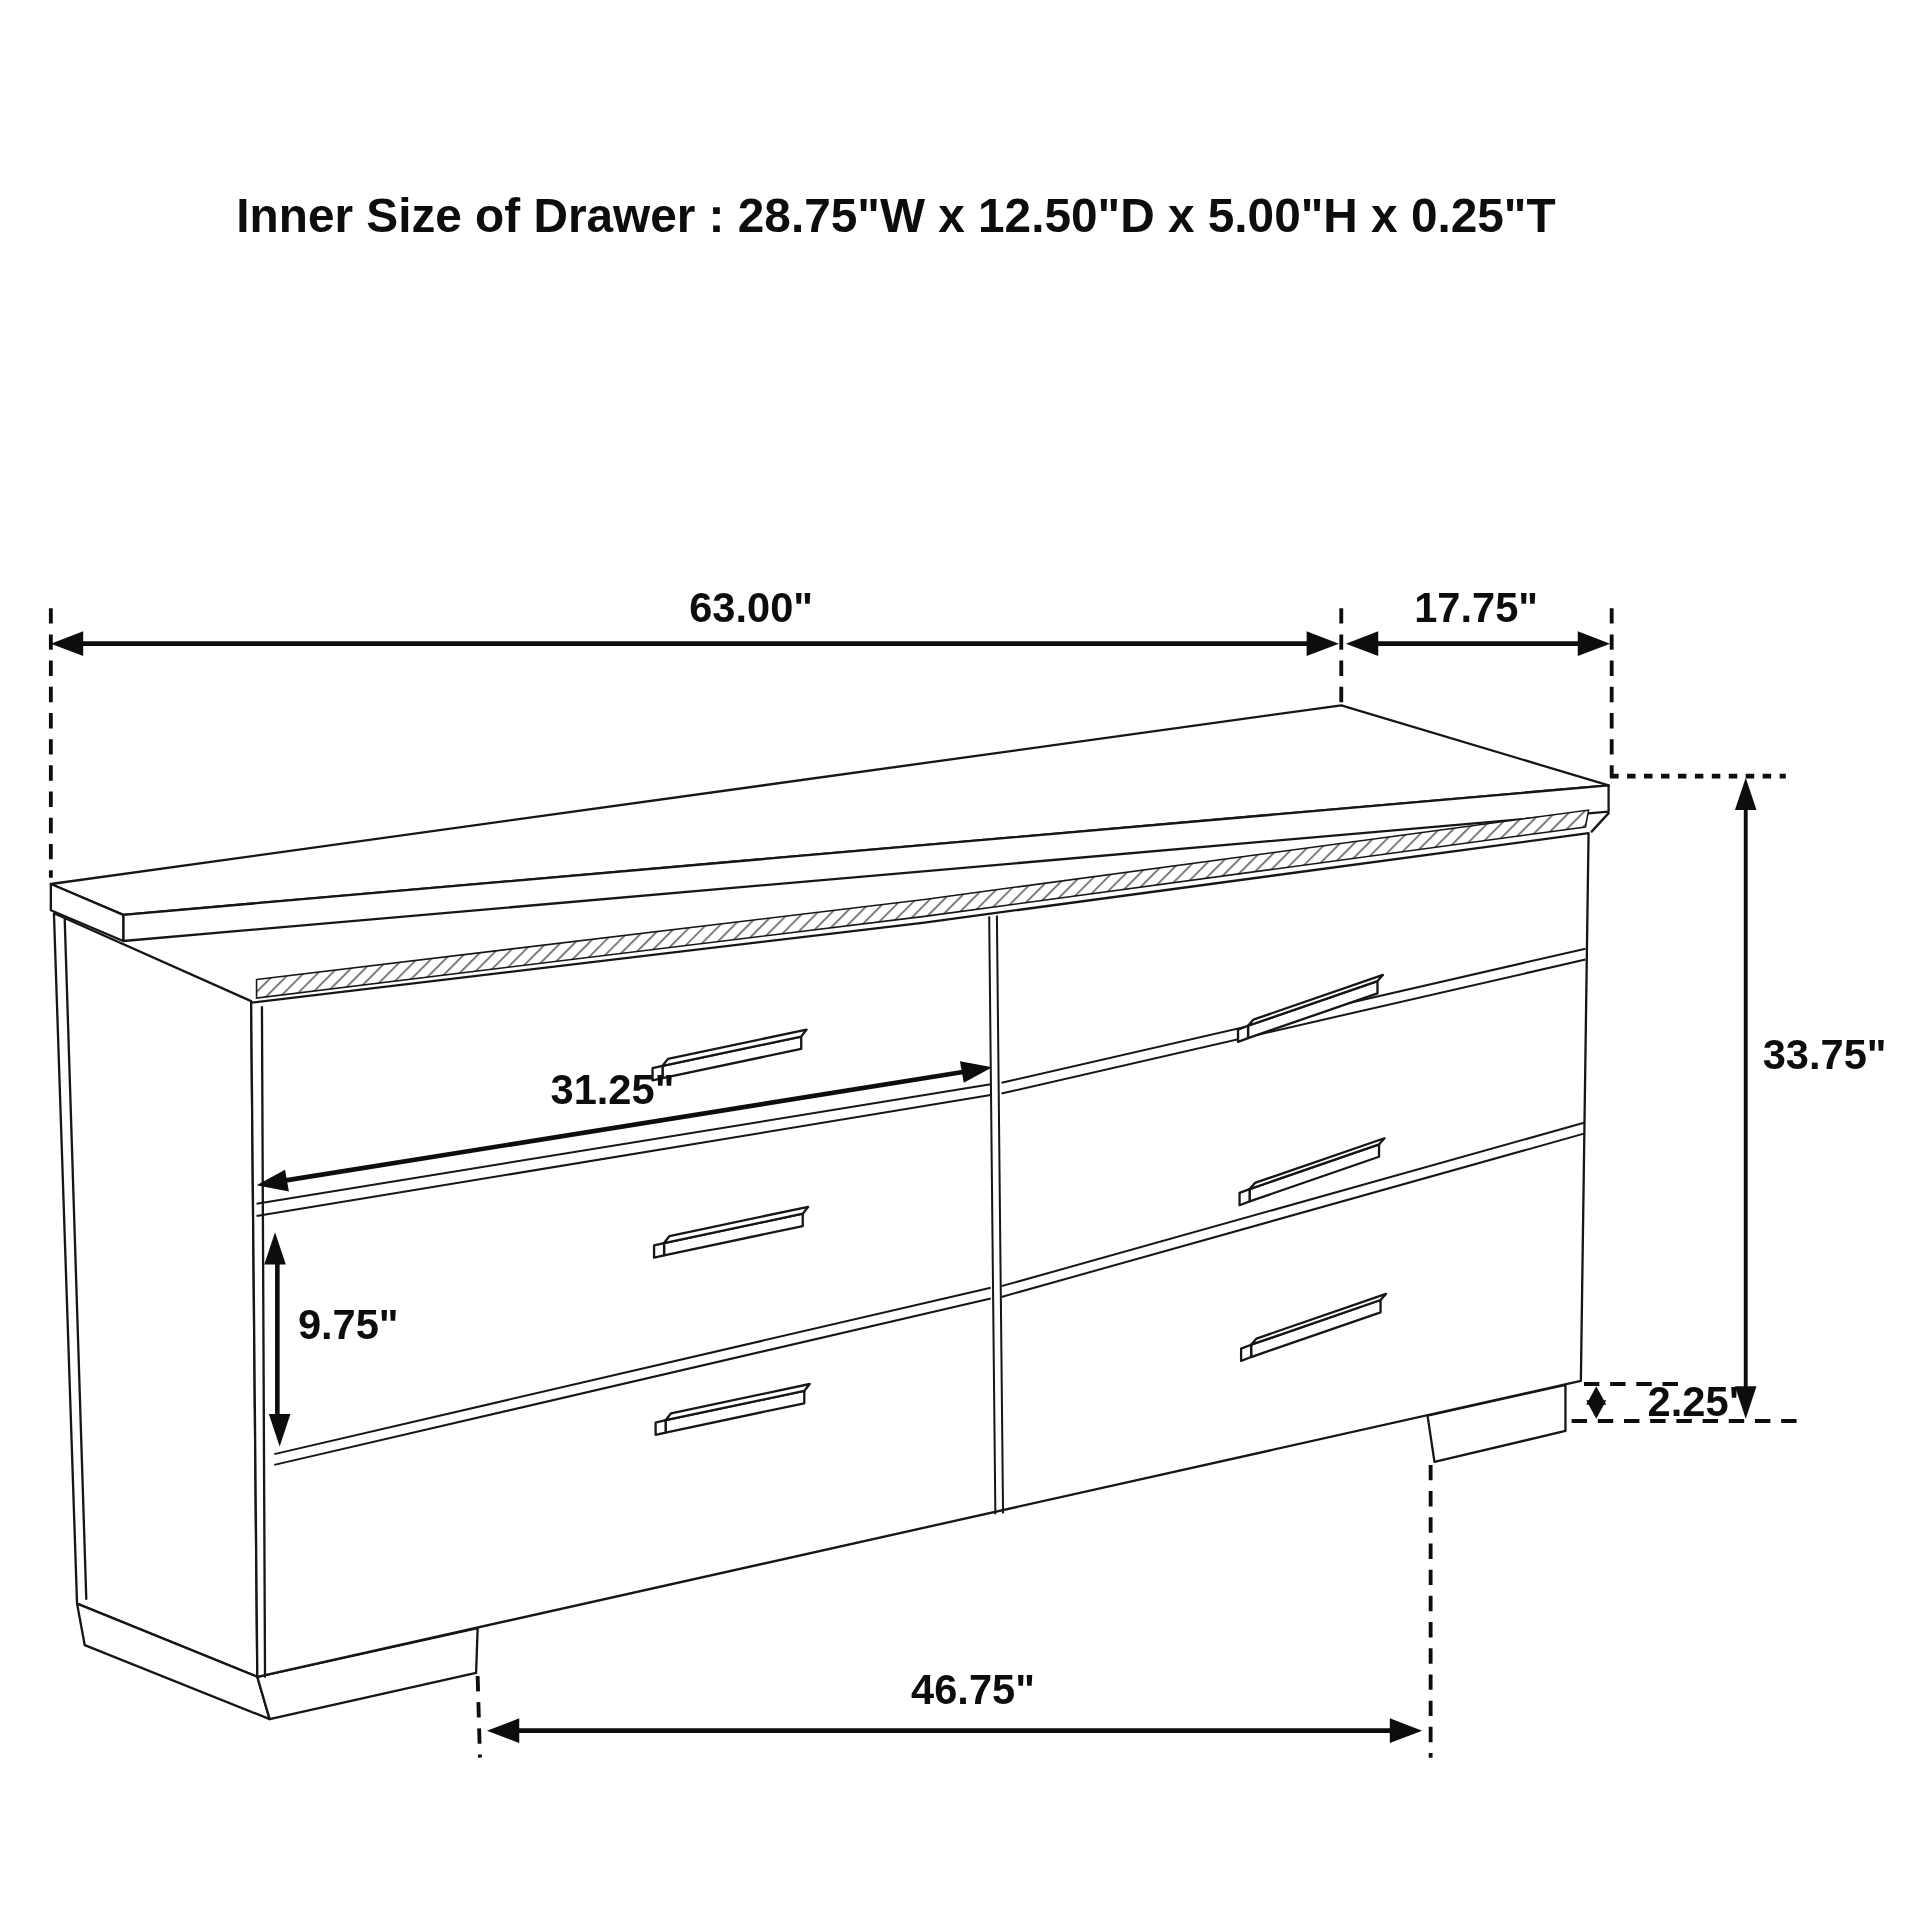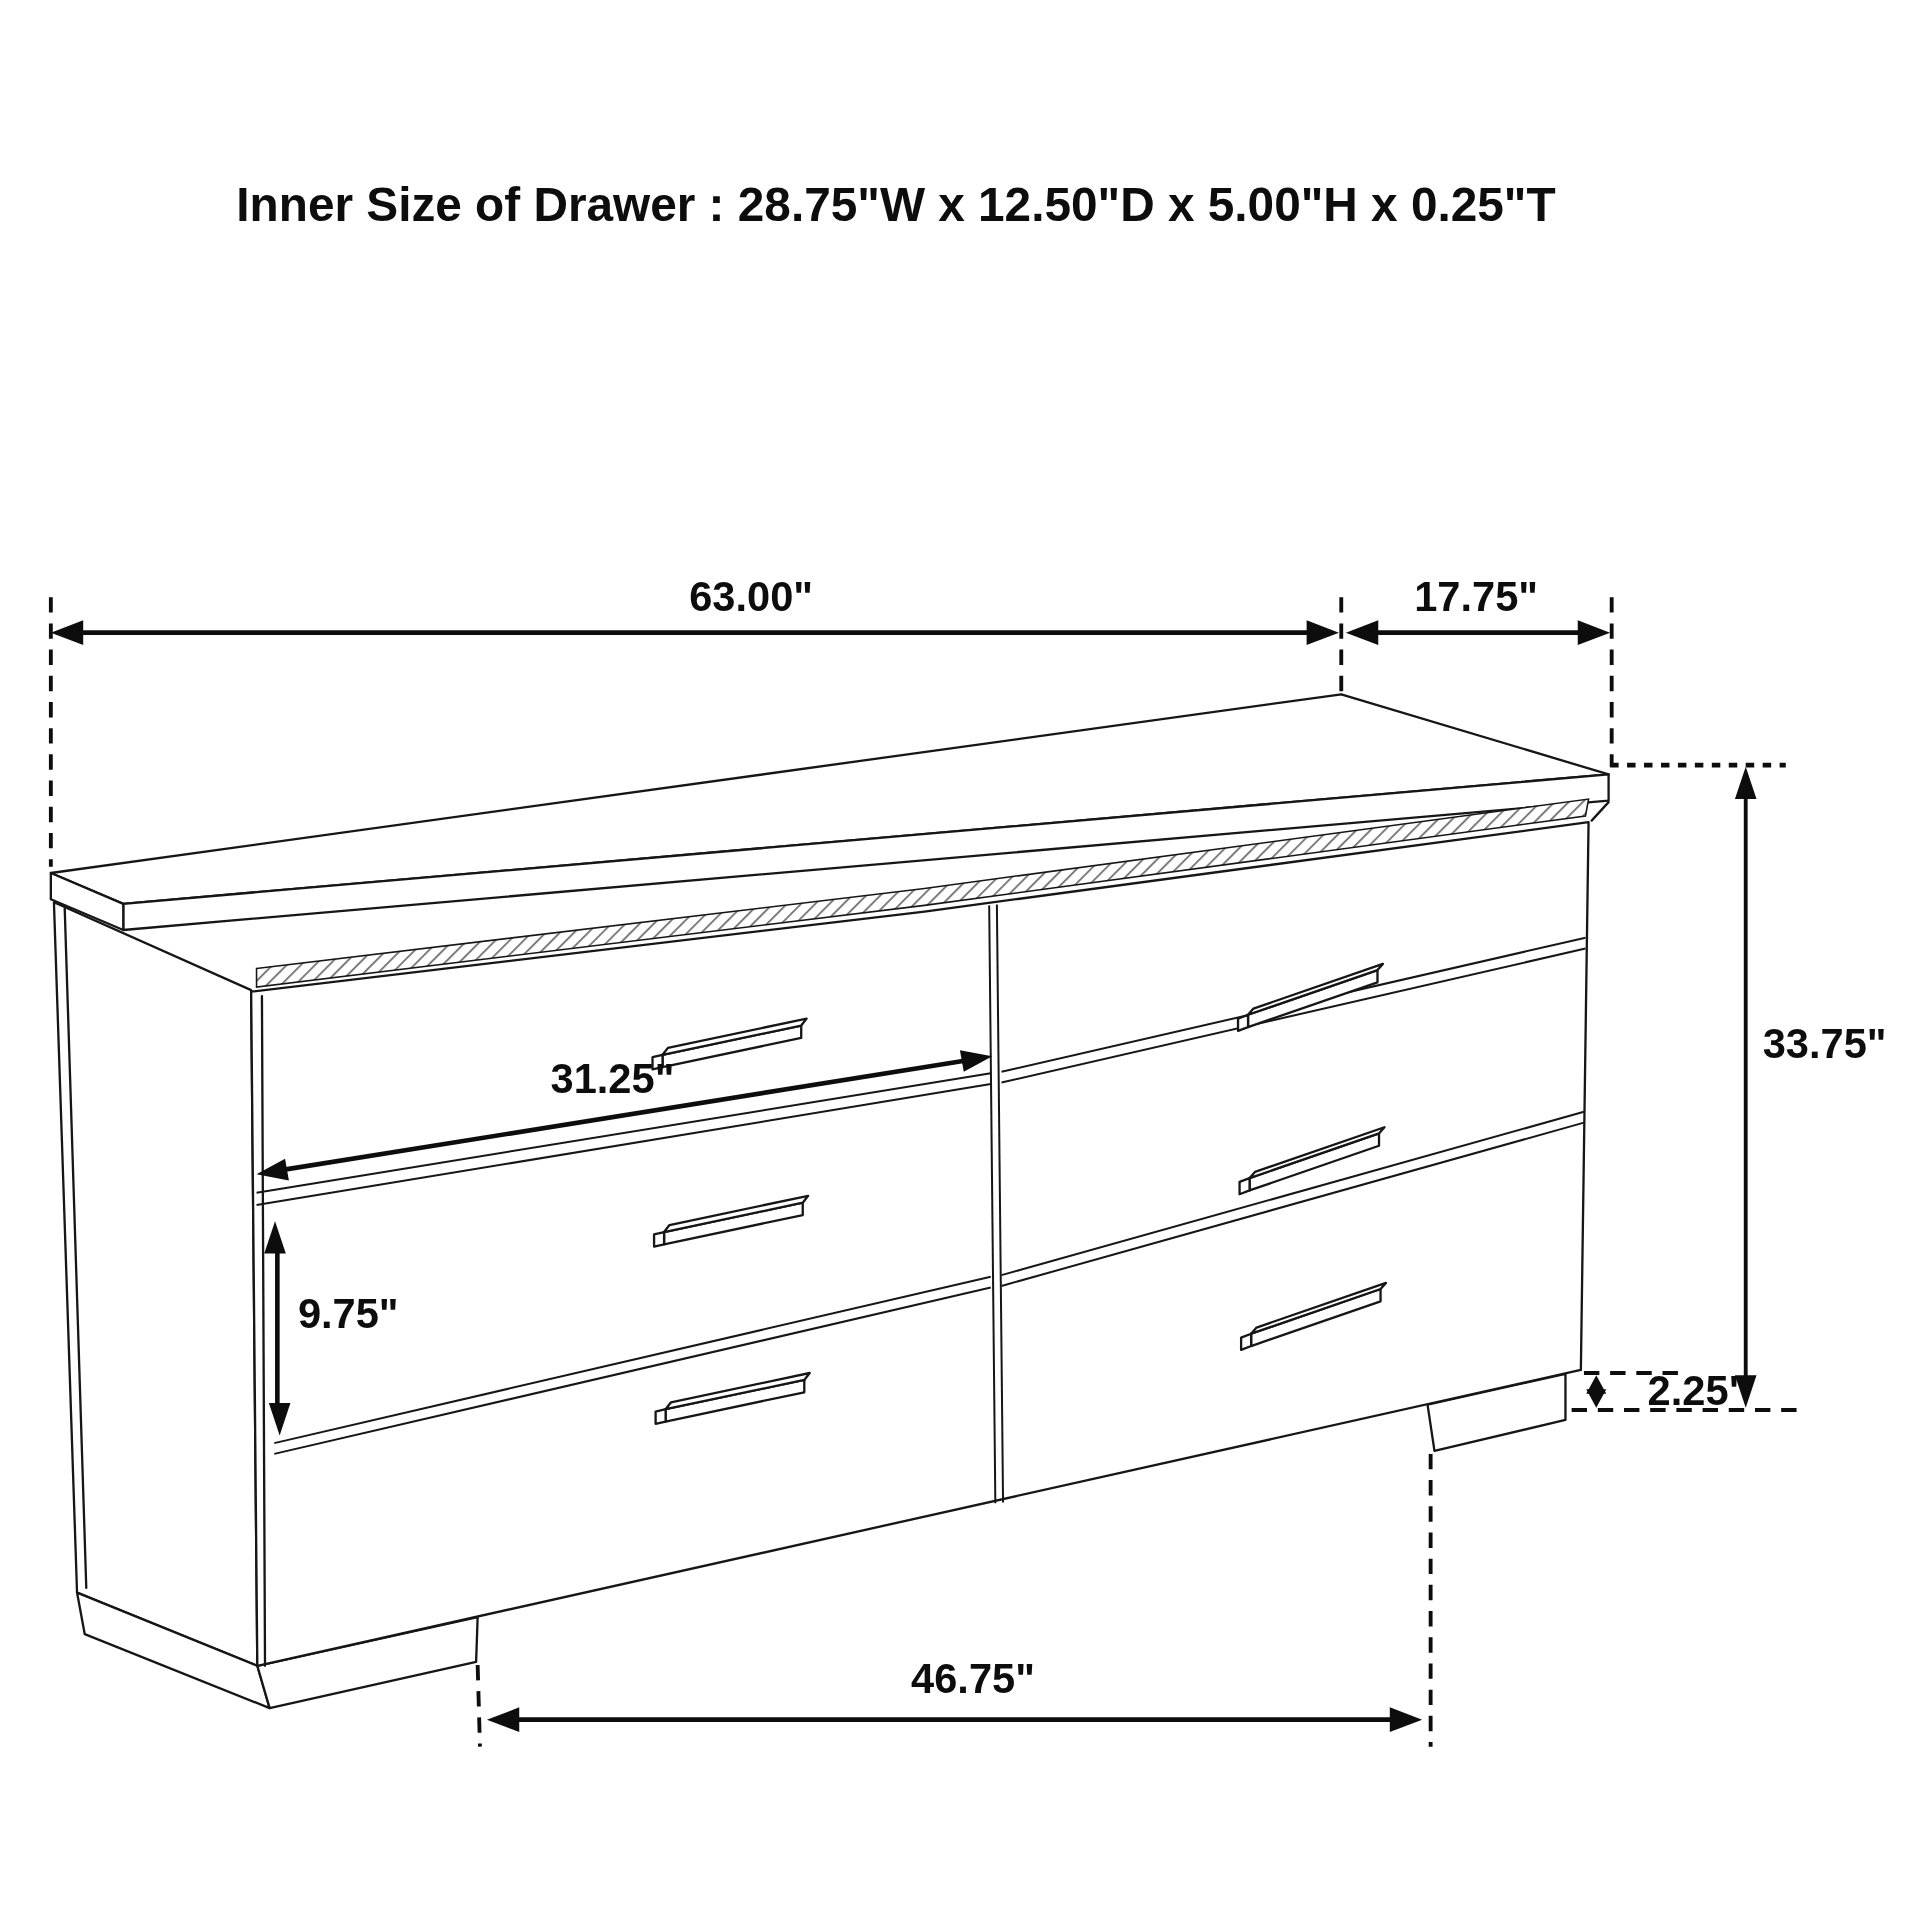--- a/index.html
+++ b/index.html
@@ -1,17 +1,17 @@
 <!DOCTYPE html>
 <html style="font-size:12.3px"><head>
 <meta charset="utf-8">
 <style>
   html,body{margin:0;padding:0;background:#fff;}
   body{width:1926px;height:1926px;position:relative;font-family:"Liberation Sans",sans-serif;}
-  #stage{position:absolute;left:0;top:4px;width:1926px;height:1362px;}
+  #stage{position:absolute;left:0;top:15px;width:1926px;height:1362px;}
   svg{display:block;}
   .ln{stroke:#161616;stroke-width:3;fill:none;stroke-linecap:round;stroke-linejoin:round;}
   .face{fill:#ffffff;stroke:#161616;stroke-width:3;stroke-linejoin:round;}
   .gap{stroke:#161616;stroke-width:2.6;fill:none;}
   .dim{stroke:#0d0d0d;stroke-width:6;fill:none;}
   .dimthin{stroke:#0d0d0d;stroke-width:5;fill:none;}
   .dash{stroke:#0d0d0d;stroke-width:5;fill:none;stroke-dasharray:20 14;}
   .dots{stroke:#0d0d0d;stroke-width:6;fill:none;stroke-dasharray:11 11;}
   .ah{fill:#0d0d0d;stroke:none;}
   .lbl{fill:#0d0d0d;font-weight:bold;font-size:54px;font-family:"Liberation Sans",sans-serif;}

